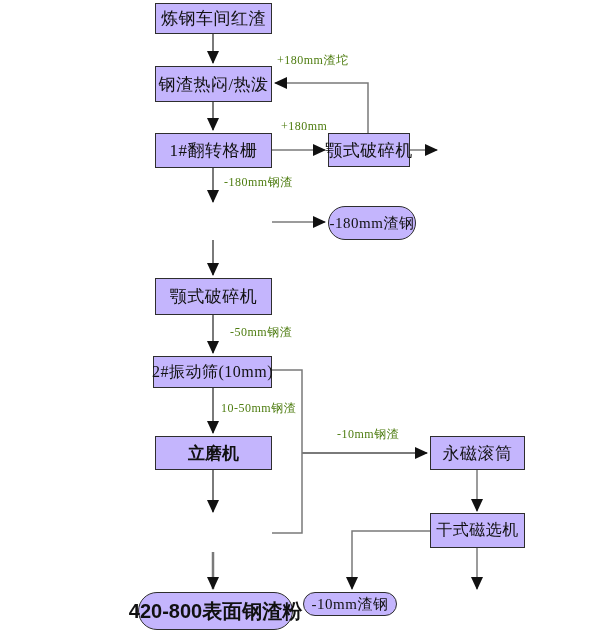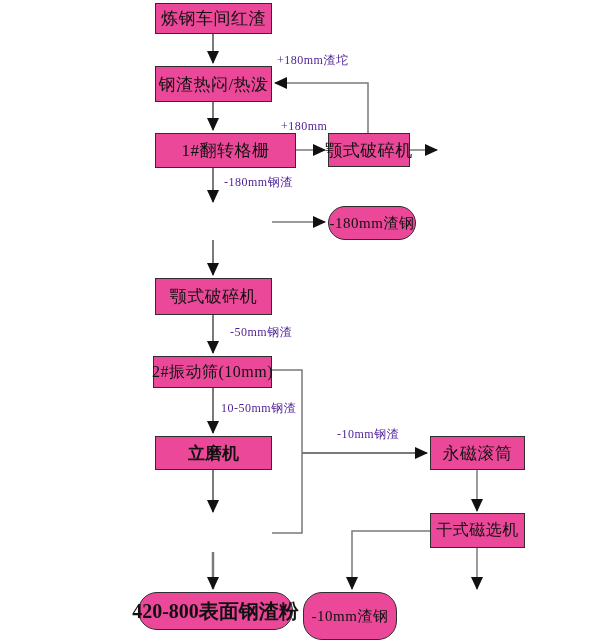--- a/index.html
+++ b/index.html
@@ -2,28 +2,28 @@
 <html><head>
 <meta charset="utf-8">
 <style>
   html,body { margin:0; padding:0; background:#ffffff; }
   .stage {
     position:relative; width:603px; height:640px; background:#ffffff;
     font-family:"Liberation Serif", serif; overflow:hidden;
   }
   svg.wires { position:absolute; left:0; top:0; width:603px; height:640px; }
   .node {
-    position:absolute; box-sizing:border-box; background:#ec4899;
+    position:absolute; box-sizing:border-box; background:#c4b5fd;
     border:1px solid #2e2e2e; display:flex; align-items:center; justify-content:center;
     font-size:17px; color:#111111; white-space:nowrap; letter-spacing:0.5px;
   }
   .stadium { border-radius:19px; }
-  .bold { font-weight:bold; font-family:Liberation Serif, serif; letter-spacing:0; }
+  .bold { font-weight:bold; font-family:Liberation Sans, sans-serif; letter-spacing:0; }
   .edge-label {
-    position:absolute; font-size:12px; color:#4c1d95; white-space:nowrap;
+    position:absolute; font-size:12px; color:#4d7c0f; white-space:nowrap;
     font-family:"Liberation Serif", serif; letter-spacing:0.5px;
   }
 </style>
 </head>
 <body>
 
 <div class="stage">
 
   <svg class="wires" viewBox="0 0 603 640">
     <defs>
@@ -55,30 +55,30 @@
       <line x1="477" y1="470" x2="477" y2="511" stroke-width="1.5" marker-end="url(#arr)"></line>
 
       <path d="M430,531 L352,531 L352,589" stroke-width="1.5" marker-end="url(#arr)"></path>
 
       <line x1="477" y1="548" x2="477" y2="589" stroke-width="1.5" marker-end="url(#arr)"></line>
     </g>
   </svg>
 
   <div class="node" style="left:155px;top:3px;width:117px;height:31px">炼钢车间红渣</div>
   <div class="node" style="left:155px;top:66px;width:117px;height:36px">钢渣热闷/热泼</div>
-  <div class="node" style="left:155px;top:133px;width:141px;height:35px">1#翻转格栅</div>
+  <div class="node" style="left:155px;top:133px;width:117px;height:35px">1#翻转格栅</div>
   <div class="node" style="left:328px;top:133px;width:82px;height:34px">颚式破碎机</div>
   <div class="node stadium" style="left:328px;top:206px;width:88px;height:34px;font-size:15px">-180mm渣钢</div>
   <div class="node" style="left:155px;top:278px;width:117px;height:37px">颚式破碎机</div>
   <div class="node" style="left:153px;top:356px;width:119px;height:32px;font-size:16px">2#振动筛(10mm)</div>
   <div class="node bold" style="left:155px;top:436px;width:117px;height:34px">立磨机</div>
   <div class="node stadium bold" style="left:138px;top:592px;width:155px;height:38px;font-size:20px">420-800表面钢渣粉</div>
   <div class="node" style="left:430px;top:436px;width:95px;height:34px">永磁滚筒</div>
   <div class="node" style="left:430px;top:513px;width:95px;height:35px;font-size:16px">干式磁选机</div>
-  <div class="node stadium" style="left:303px;top:592px;width:94px;height:48px;font-size:15px">-10mm渣钢</div>
+  <div class="node stadium" style="left:303px;top:592px;width:94px;height:24px;font-size:15px">-10mm渣钢</div>
 
   <span class="edge-label" style="left:277px;top:52px">+180mm渣坨</span>
   <span class="edge-label" style="left:281px;top:119px">+180mm</span>
   <span class="edge-label" style="left:224px;top:174px">-180mm钢渣</span>
   <span class="edge-label" style="left:230px;top:324px">-50mm钢渣</span>
   <span class="edge-label" style="left:221px;top:400px">10-50mm钢渣</span>
   <span class="edge-label" style="left:337px;top:426px">-10mm钢渣</span>
 
 </div>
 

